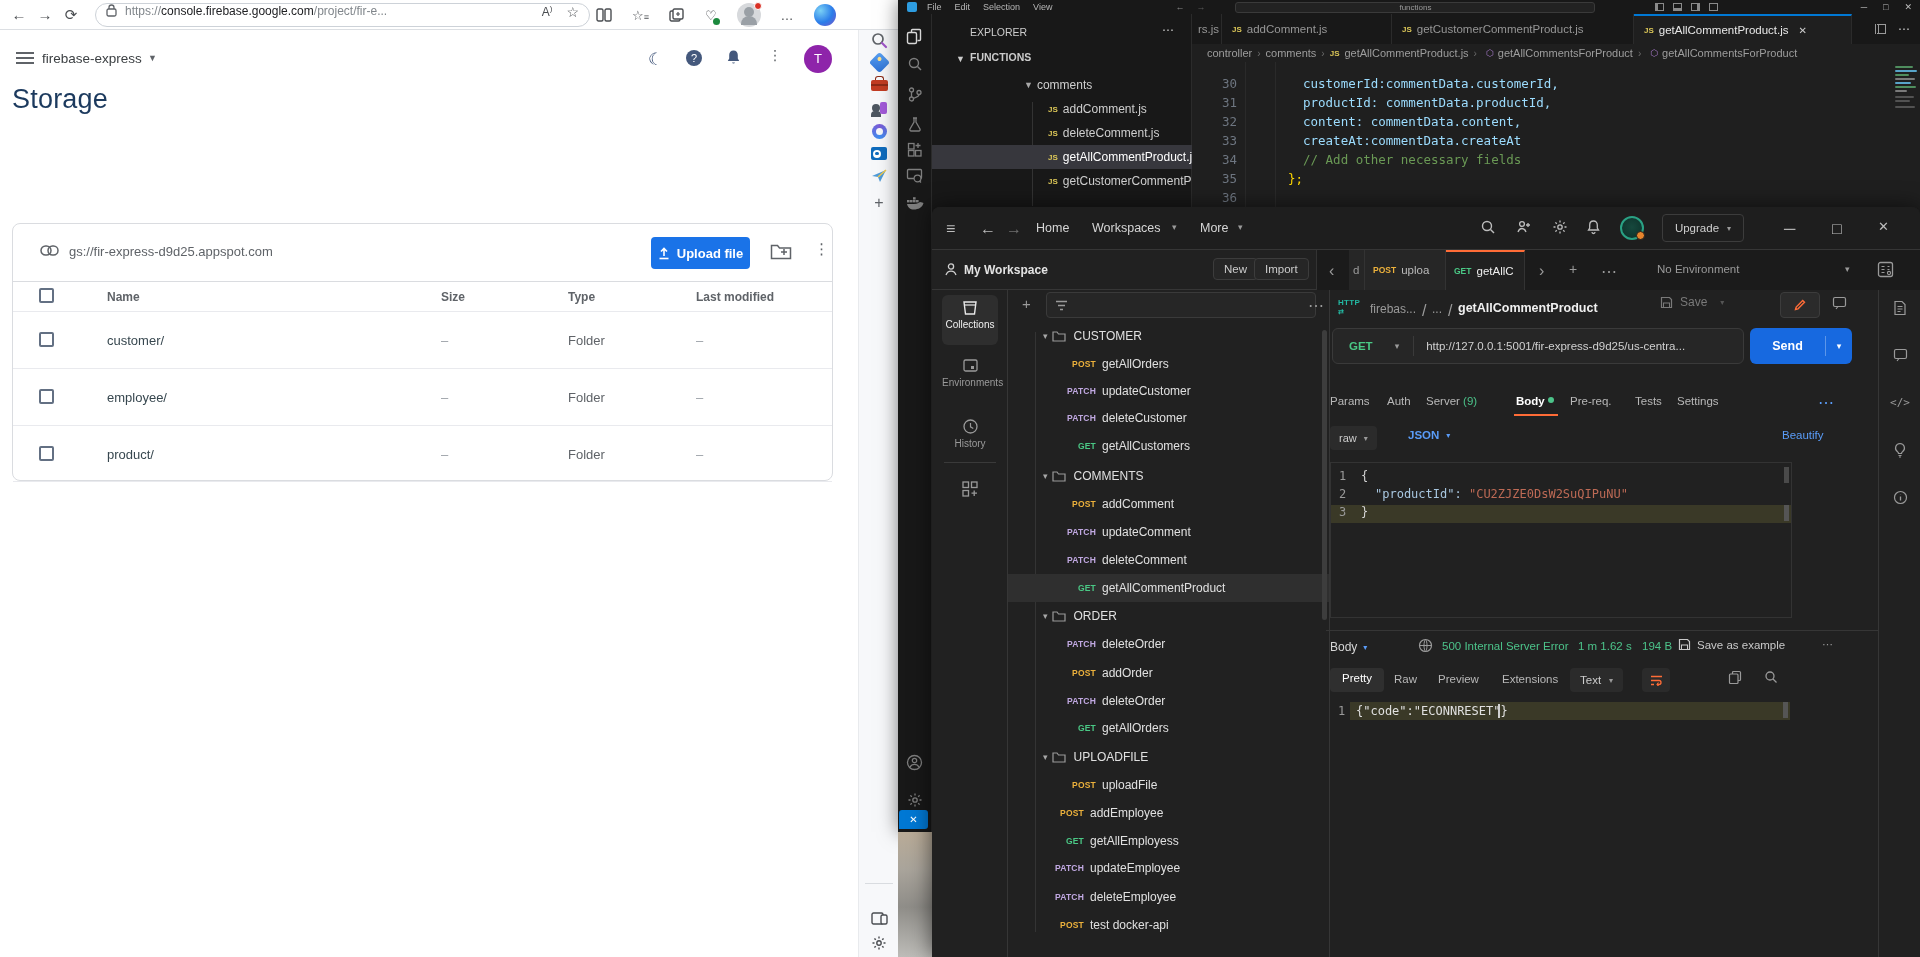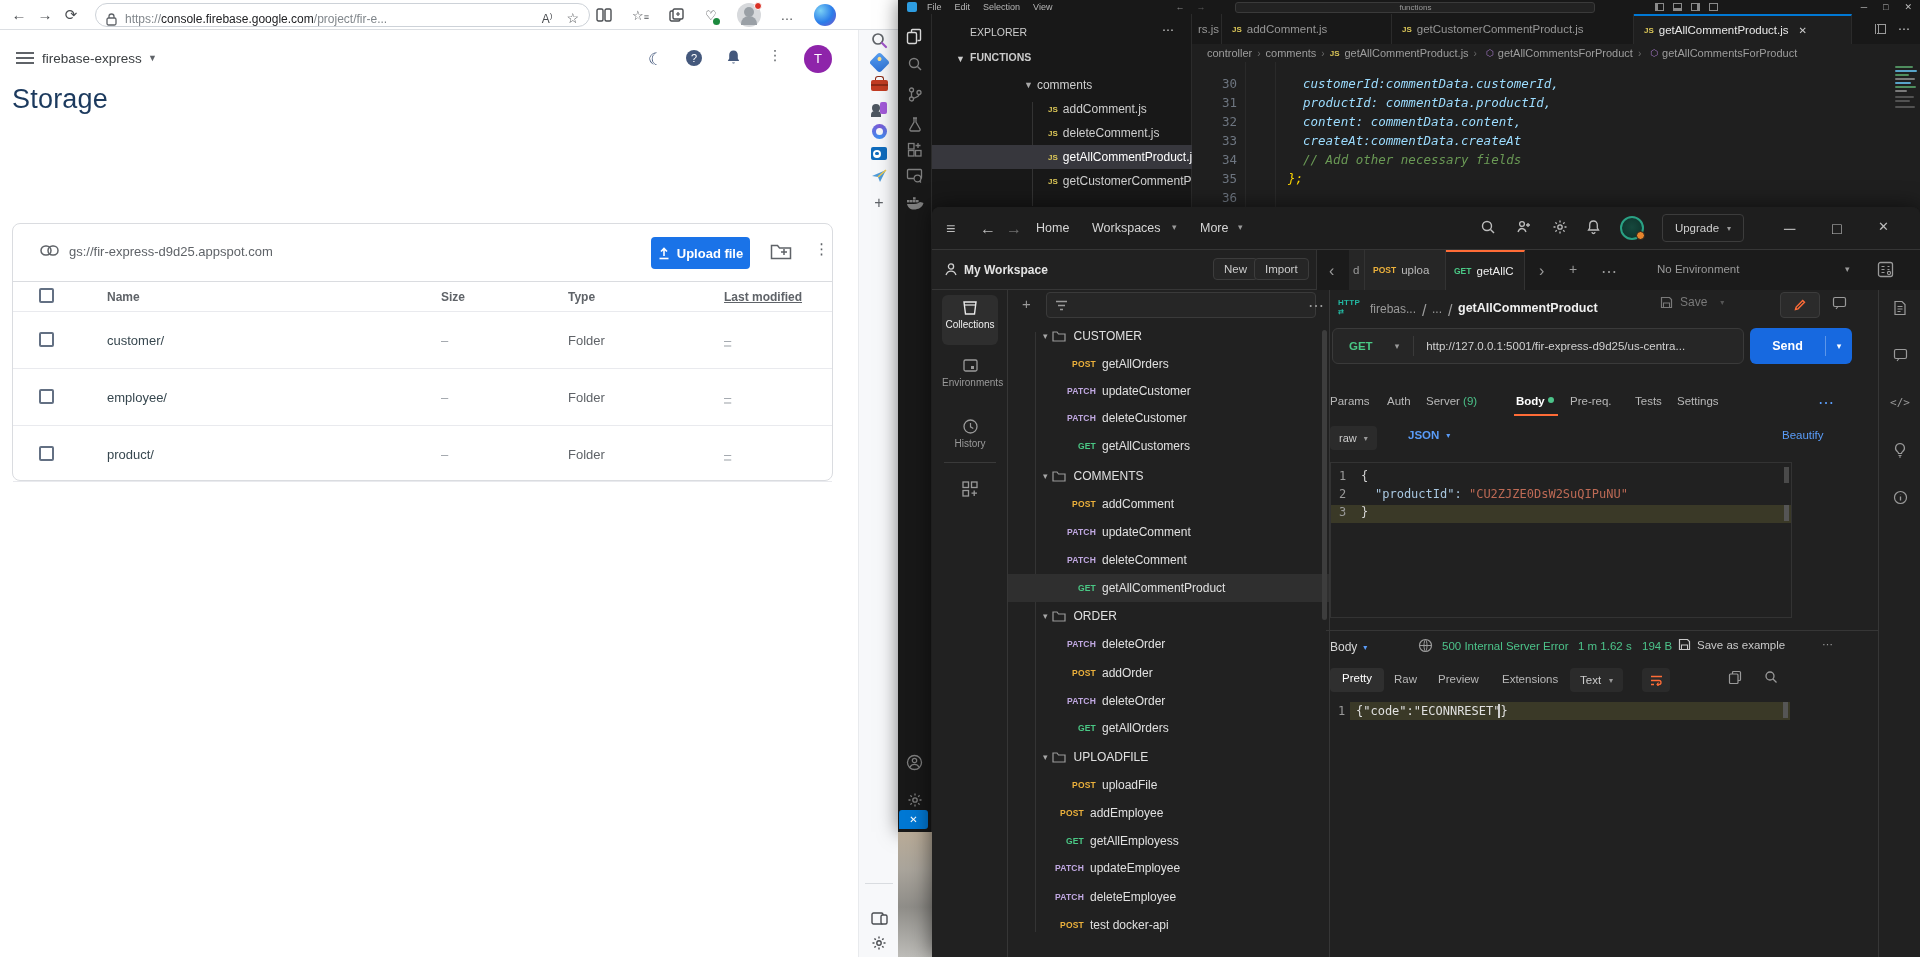--- a/index.html
+++ b/index.html
@@ -6,39 +6,39 @@
   html,body { width:1920px; height:957px; overflow:hidden; background:#6b6b66; font-family:"Liberation Sans", sans-serif; }
   #screen { position:relative; width:1920px; height:957px; overflow:hidden; background:#8a8a84; }
   .abs { position:absolute; }
   .flex { display:flex; align-items:center; }
   svg { display:block; }
 
   
   #edge { left:0; top:0; width:898px; height:957px; background:#fff; }
   #edge-toolbar { left:0; top:0; width:898px; height:30px; background:#fff; border-bottom:1px solid #dcdfe3; display:flex; align-items:center; }
   .tb-ico { color:#4a4d51; font-size:15px; width:26px; text-align:center; }
-  #url-pill { position:absolute; left:95px; top:3px; width:495px; height:24px; border:1px solid #cdd2d8; border-radius:13px; background:#fff; display:flex; align-items:flex-end; padding:0 10px; }
+  #url-pill { position:absolute; left:95px; top:3px; width:495px; height:24px; border:1px solid #cdd2d8; border-radius:13px; background:#fff; display:flex; align-items:flex-start; padding:0 10px; }
   .url-dim { color:#80868b; font-size:12px; }
   .url-host { color:#202124; font-size:12px; }
   #edge-side { left:858px; top:30px; width:40px; height:927px; background:#f7f8fa; border-left:1px solid #e8eaed; }
   .side-ico { position:absolute; left:0; width:40px; display:flex; justify-content:center; }
 
   
   #fb-header { left:0; top:37px; width:858px; height:40px; }
   .fb-ico { color:#44587c; }
   #fb-title { left:12px; top:84px; font-size:27px; color:#1c3a5e; letter-spacing:.2px; }
   .fb-tab { font-size:13px; color:#5f6368; font-weight:700; }
   .fb-tab.active { color:#1a73e8; }
   #fb-card { left:12px; top:223px; width:821px; height:258px; background:#fff; border:1px solid #dadce0; border-radius:8px; }
   .fb-row { position:absolute; left:0; width:819px; height:57px; border-top:1px solid #e9eaee; }
   .cbx { position:absolute; left:26px; top:50%; margin-top:-8px; width:15px; height:15px; border:2px solid #637083; border-radius:2px; }
   .colName { position:absolute; left:94px; top:50%; transform:translateY(-50%); }
   .colSize { position:absolute; left:428px; top:50%; transform:translateY(-50%); }
   .colType { position:absolute; left:555px; top:50%; transform:translateY(-50%); }
-  .colMod  { position:absolute; left:711px; top:50%; transform:translateY(-50%);text-decoration:underline; }
+  .colMod  { position:absolute; left:683px; top:50%; transform:translateY(-50%); }
   .hdr-txt { font-size:12px; color:#5f6368; font-weight:700; }
   .cell-dim { font-size:13px; color:#9aa0a6; }
 
   
   #vscode { left:898px; top:0; width:1022px; height:832px; background:#1f1f1f; box-shadow:0 0 18px rgba(0,0,0,.5); }
   #vs-title { left:0; top:0; width:1022px; height:14px; background:#181818; display:flex; align-items:center; }
   .vs-menu { color:#b6b6b6; font-size:9px; margin-right:13px; }
   #vs-activity { left:0; top:14px; width:34px; height:818px; background:#181818; border-right:1px solid #2b2b2b; }
   .act-ico { position:absolute; left:0; width:33px; display:flex; justify-content:center; color:#7e7e7e; }
   #vs-side { left:34px; top:14px; width:260px; height:818px; background:#181818; border-right:1px solid #2b2b2b; }
@@ -47,21 +47,21 @@
   .js-badge { color:#dcc758; font-weight:700; font-size:8px; margin-right:5px; }
   .chev { color:#a8a8a8; font-size:9px; margin-right:4px; }
   #vs-tabs { left:294px; top:14px; width:728px; height:30px; background:#181818; display:flex; }
   .vs-tab { height:30px; border-right:1px solid #2b2b2b; display:flex; align-items:center; padding:0 10px; color:#969696; font-size:11.5px; background:#181818; white-space:nowrap; overflow:hidden; }
   .vs-tab.active { background:#1f1f1f; border-top:2px solid #0078d4; color:#e8e8e8; }
   #vs-crumbs { left:294px; top:44px; width:728px; height:18px; background:#1f1f1f; display:flex; align-items:center; color:#9d9d9d; font-size:11px; padding-left:15px; white-space:nowrap; overflow:hidden; }
   .cube { color:#b180d7; font-size:9px; margin:0 4px; }
   .bc-sep { color:#6a6a6a; margin:0 5px; font-size:10px; }
   #vs-code { left:294px; top:62px; width:728px; height:145px; background:#1f1f1f; overflow:hidden; font-family:"DejaVu Sans Mono", monospace; font-size:12.5px; }
   .ln { position:absolute; width:60px; text-align:right; color:#6e7681; }
-  .cl { position:absolute; white-space:pre;font-style:italic; }
+  .cl { position:absolute; white-space:pre; }
   .c-blue { color:#9cdcfe; }
   .c-com { color:#6a9955; }
   .c-gold { color:#ffd700; }
   #vs-minimap { left:995px; top:62px; width:27px; height:130px; }
   .mm { position:absolute; height:2px; border-radius:1px; }
 
   
   #postman { left:932px; top:207px; width:988px; height:750px; background:#212121; border-radius:8px 8px 0 0; box-shadow:0 0 22px rgba(0,0,0,.6); color:#d9d9d9; }
   #pm-top { left:0; top:0; width:988px; height:43px; background:#1e1e1e; border-bottom:1px solid #363636; border-radius:8px 8px 0 0; }
   .pm-nav { color:#d6d6d6; font-size:12.5px; }

